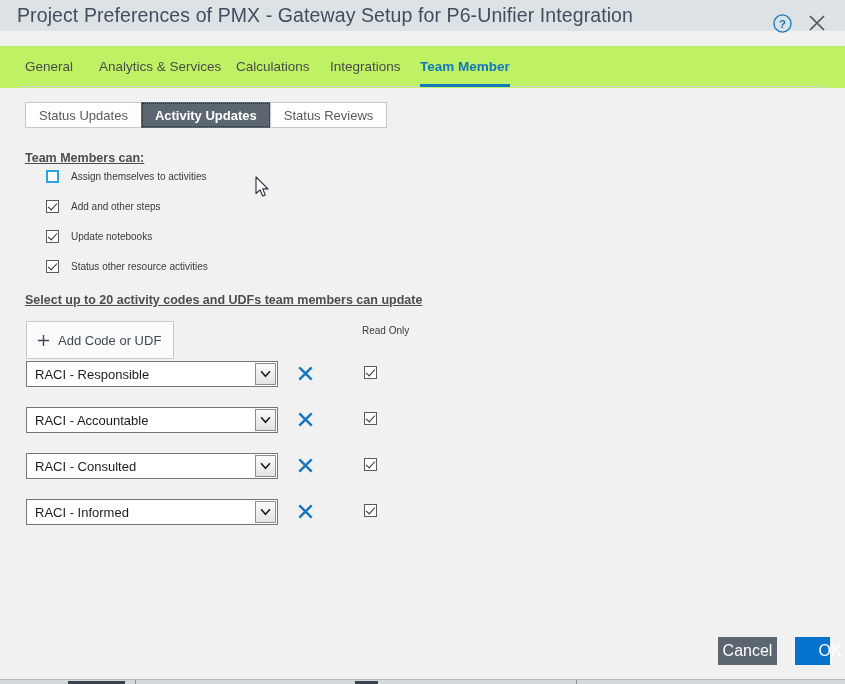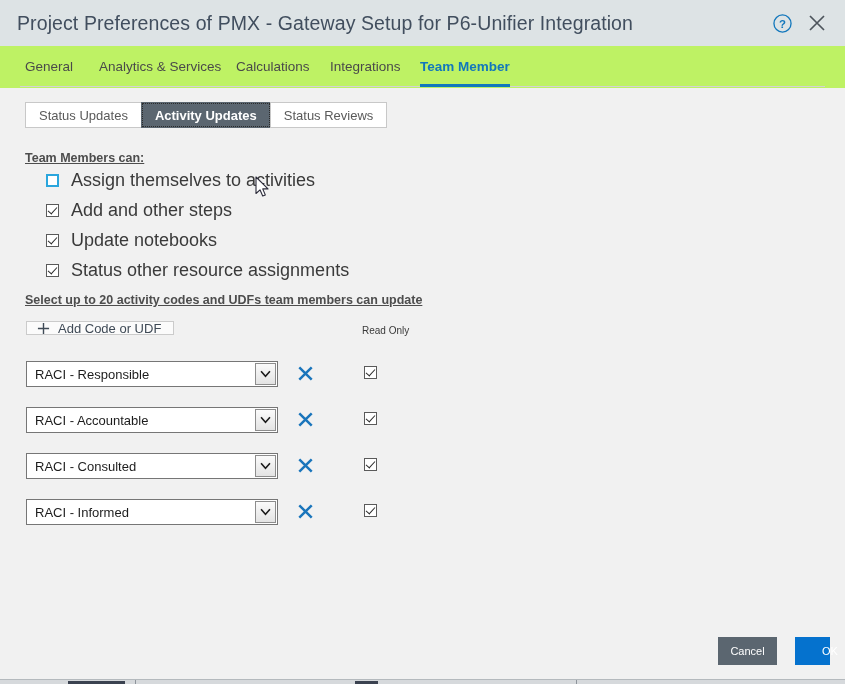--- a/index.html
+++ b/index.html
@@ -16,21 +16,21 @@
     position: relative;
     width: 845px;
     height: 684px;
     background: #f1f1f1;
   }
 
   
   .titlebar {
     position: absolute;
     left: 0; top: 0;
-    width: 845px; height: 46px;
+    width: 845px; height: 31px;
     background: #dde3e5;
     display: flex;
     align-items: center;
   }
   .title-text {
     margin-left: 17px;
     font-size: 19.5px;
     color: #414e5e;
     letter-spacing: 0.1px;
     white-space: nowrap;
@@ -136,21 +136,21 @@
   
   .perm-row {
     position: absolute;
     left: 46px;
     display: flex;
     align-items: center;
     cursor: pointer;
   }
   .perm-label {
     margin-left: 12px;
-    font-size: 18px;
+    font-size: 10px;
     color: #3a3a3a;
     white-space: nowrap;
   }
 
   
   .cbox {
     width: 13px; height: 13px;
     background: #ffffff;
     border: 1px solid #5a5a5a;
     position: relative;
@@ -167,21 +167,21 @@
     width: 4px; height: 8px;
     border: solid #2b2b2b;
     border-width: 0 1.6px 1.6px 0;
     transform: rotate(42deg);
   }
 
   
   .add-btn {
     position: absolute;
     left: 26px; top: 321px;
-    height: 14px;
+    height: 38px;
     padding: 0 12px 0 10px;
     display: flex;
     align-items: center;
     gap: 8px;
     background: #fbfbfb;
     border: 1px solid #cbcbcb;
     font-size: 13px;
     color: #3f4a56;
     cursor: pointer;
     white-space: nowrap;
@@ -248,21 +248,21 @@
   }
 
   
   .footer-btn {
     position: absolute;
     top: 637px;
     height: 28px;
     display: flex;
     align-items: center;
     justify-content: center;
-    font-size: 11px;
+    font-size: 16px;
     color: #ffffff;
     cursor: pointer;
     border: none;
     white-space: nowrap;
   }
   #btn-cancel {
     left: 718px;
     width: 59px;
     background: #5b6670;
   }
@@ -345,21 +345,21 @@
   <div class="perm-row" style="top:200px">
     <span class="cbox checked"></span>
     <span class="perm-label">Add and other steps</span>
   </div>
   <div class="perm-row" style="top:230px">
     <span class="cbox checked"></span>
     <span class="perm-label">Update notebooks</span>
   </div>
   <div class="perm-row" style="top:260px">
     <span class="cbox checked"></span>
-    <span class="perm-label">Status other resource assignments</span>
+    <span class="perm-label">Status other resource activities</span>
   </div>
 
   <div class="section-heading" id="heading-codes">Select up to 20 activity codes and UDFs team members can update</div>
 
   <div class="add-btn">
     <svg class="plus-icon" viewBox="0 0 14 14">
       <path d="M7 1 V13 M1 7 H13" stroke="#3f4a56" stroke-width="1.5" fill="none"></path>
     </svg>
     <span>Add Code or UDF</span>
   </div>

